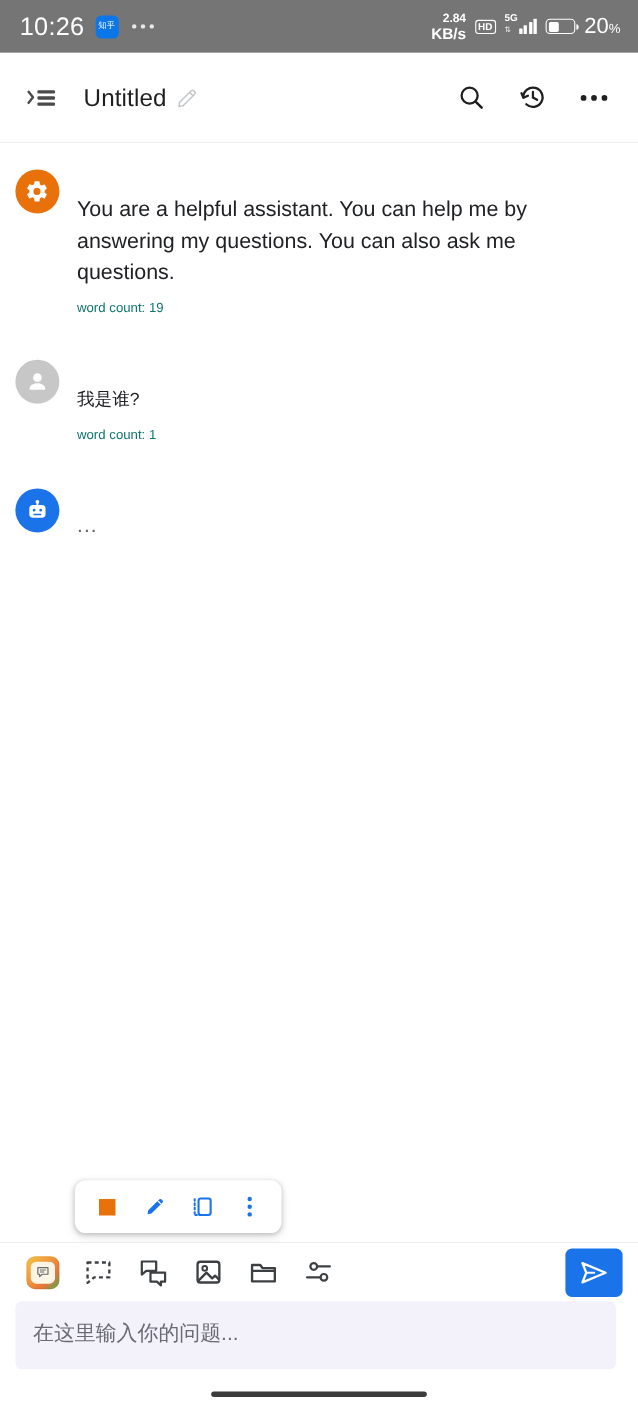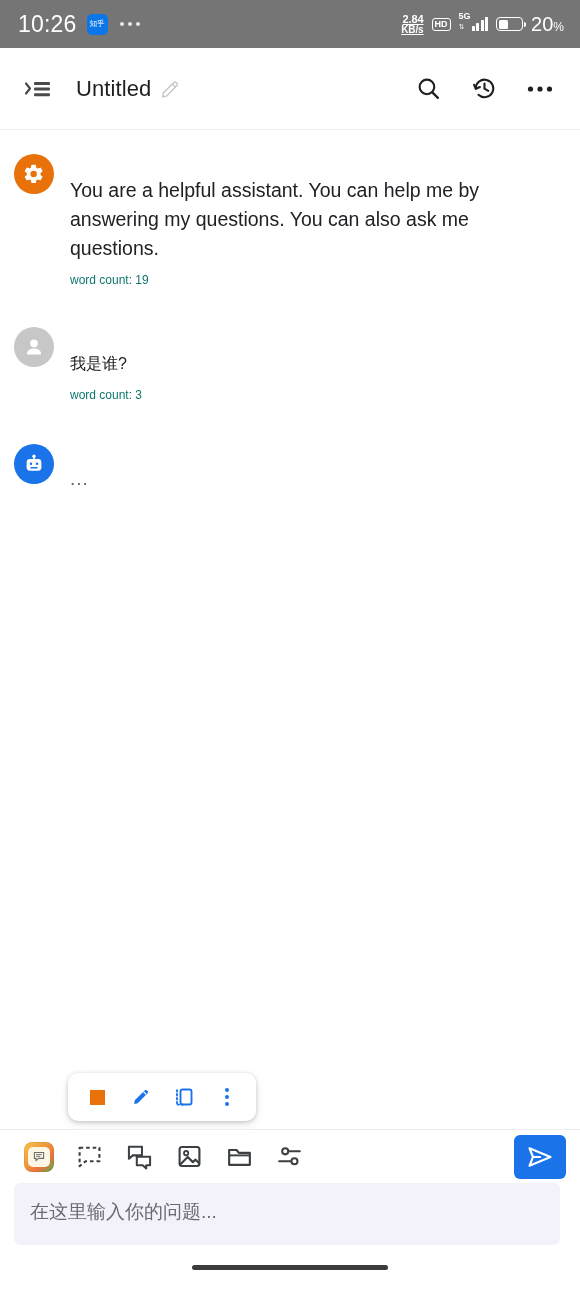--- a/index.html
+++ b/index.html
@@ -42,23 +42,22 @@
     display: flex; gap: 4px; align-items: center; margin-left: 2px;
   }
   .status-dots i { width: 4px; height: 4px; border-radius: 50%; background: #e8e8e8; display:block;}
   .status-right {
     margin-left: auto;
     display: flex; align-items: center; gap: 8px;
   }
   .netspeed {
     text-align: right; line-height: 1.0; font-size: 11px; font-weight: 700;
     letter-spacing: -.1px;
-    text-decoration: underline;
-  }
-  .netspeed .n2 { font-size: 10px; }
+  }
+  .netspeed .n2 { font-size: 14px; }
   .hd-chip {
     border: 1.6px solid #fff; border-radius: 3px;
     font-size: 9px; font-weight: 700; padding: 1px 2px; line-height: 1;
   }
   .sig-wrap { display: flex; align-items: flex-end; gap: 1px; position: relative; padding-left: 1px;}
   .sig-label { position:absolute; top:-6px; left: 0px; font-size: 9px; font-weight: 700; }
   .sig-arrows { position:absolute; top:6px; left: 0px; font-size: 7px; opacity:.85; }
   .bars { display: flex; align-items: flex-end; gap: 1.5px; margin-left: 12px;}
   .bars i { width: 3px; background: #fff; display:block; border-radius: .5px;}
   .bars i:nth-child(1){height:5px}
@@ -282,21 +281,21 @@
 
     <div class="msg" style="margin-top:38px;">
       <div class="avatar av-user">
         <svg width="24" height="24" viewBox="0 0 24 24" fill="#ffffff">
           <circle cx="12" cy="8.3" r="3.9"></circle>
           <path d="M12 13.4c-3.9 0-7 2.3-7 4.6v1.4h14v-1.4c0-2.3-3.1-4.6-7-4.6Z"></path>
         </svg>
       </div>
       <div class="msg-body">
         <div class="msg-text cjk">我是谁?</div>
-        <div class="msg-meta">word count: 3</div>
+        <div class="msg-meta">word count: 1</div>
       </div>
     </div>
 
     <div class="msg" style="margin-top:40px;">
       <div class="avatar av-bot">
         <svg width="24" height="24" viewBox="0 0 24 24" fill="#ffffff">
           <circle cx="12" cy="4.2" r="1.7"></circle>
           <rect x="11.2" y="5.2" width="1.6" height="2"></rect>
           <rect x="4.6" y="7.1" width="14.8" height="11.6" rx="3.4"></rect>
           <rect x="7.8" y="10.4" width="2.4" height="2.6" rx="1.1" fill="#1a73e8"></rect>

